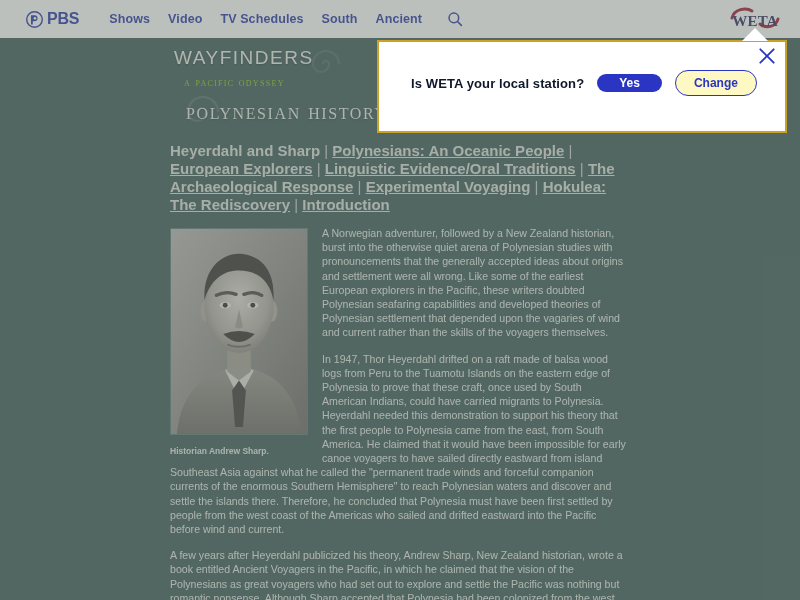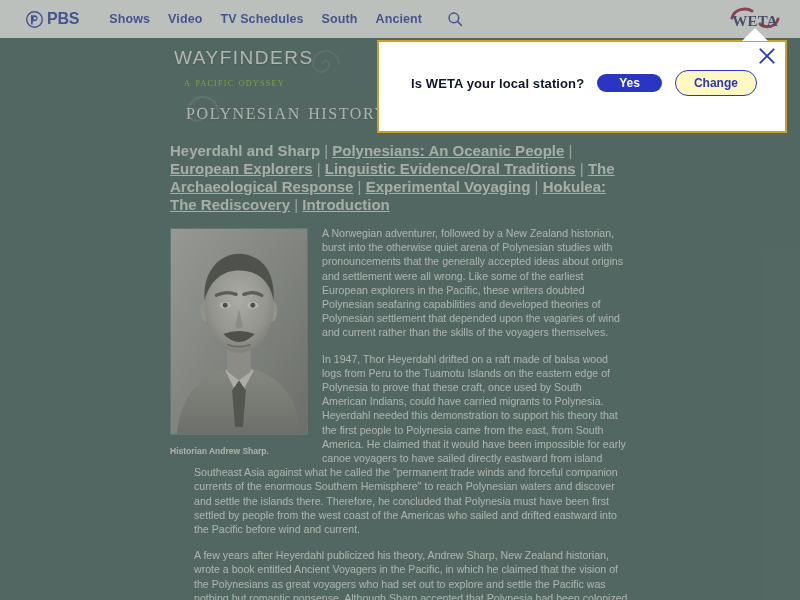--- a/index.html
+++ b/index.html
@@ -222,21 +222,20 @@
     margin-top: 11px;
     line-height: 11px;
   }
 
   .body-text {
     font-size: 10.6px;
     line-height: 14.2px;
     color: #e2e8e2;
     text-align: left;
     margin: 0 0 12px 0;
-    padding-left: 24px;
   }
 
   
   .modal {
     position: absolute;
     left: 377px;
     top: 40px;
     width: 410px;
     height: 93px;
     background: #ffffff;

